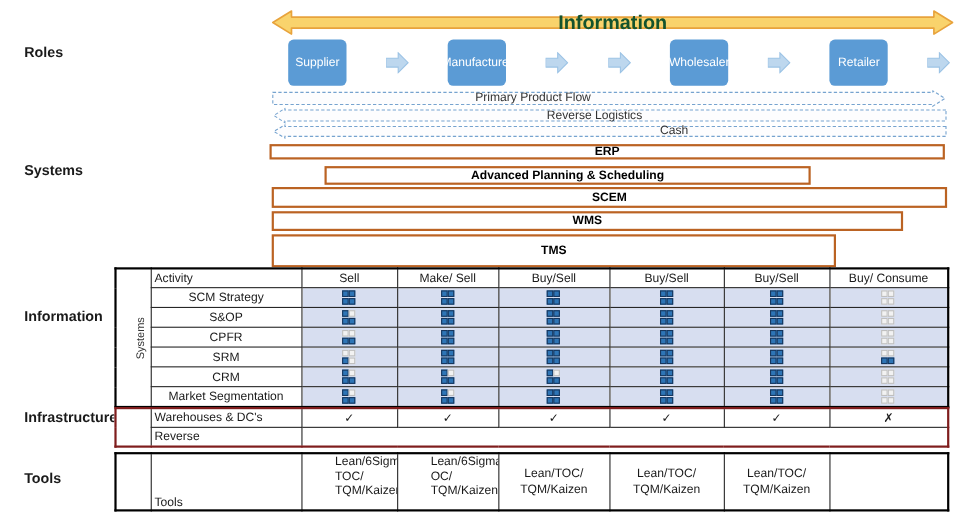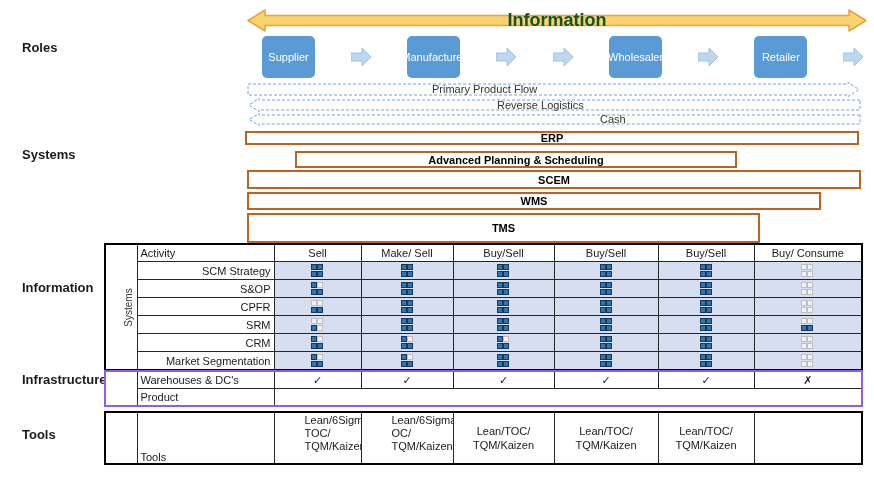--- a/index.html
+++ b/index.html
@@ -43,31 +43,31 @@
   .sysbar {
     position:absolute; background:#fff; border:2px solid #BB6323; box-sizing:border-box;
     display:flex; align-items:center; justify-content:center;
     font-weight:bold; font-size:11px; color:#000;
   }
 
   
   table { border-collapse:collapse; table-layout:fixed; position:absolute; background:#fff; }
   td { border:1px solid #262626; font-size:11px; padding:0 3px; overflow:hidden; }
   .tbl-proc  { left:104px; top:243px; width:757px; border:2px solid #000; }
-  .tbl-infra { left:104px; top:370px; width:757px; border:2px solid #8b5cf6; }
+  .tbl-infra { left:104px; top:370px; width:757px; border:2px solid #7f1d1d; }
   .tbl-tools { left:104px; top:411px; width:757px; border:2px solid #000; }
 
   .corner-cell { text-align:center; vertical-align:middle; }
   .rot {
     display:inline-block; transform:rotate(-90deg); white-space:nowrap;
     font-size:10px; color:#333;
   }
   .hdr-activity { text-align:left; height:16px; }
   .hdr-col { text-align:center; height:16px; }
-  .plabel { text-align:right; height:17px; background:#fff; white-space:nowrap;margin-top:32px; }
+  .plabel { text-align:center; height:17px; background:#fff; white-space:nowrap;margin-top:32px; }
   .rcell { background:#D7DEF0; height:17px; }
   .rating { display:grid; grid-template-columns:5px 5px; gap:1px; width:13px; margin:0 auto; }
   .sq { width:4px; height:4px; border:1px solid; box-sizing:content-box; }
   .sq.on  { background:#2E75B6; border-color:#17375E; }
   .sq.off { background:#F2F2F2; border-color:#BFBFBF; }
 
   .mark { text-align:center; height:16px; font-size:11px; }
   .ilabel { text-align:left; height:16px; white-space:nowrap; }
 
   .tools-label { vertical-align:bottom; text-align:left; height:50px; }
@@ -486,21 +486,21 @@
     <td rowspan="2"></td>
     <td class="ilabel">Warehouses &amp; DC's</td>
     <td class="mark">✓</td>
     <td class="mark">✓</td>
     <td class="mark">✓</td>
     <td class="mark">✓</td>
     <td class="mark">✓</td>
     <td class="mark">✗</td>
   </tr>
   <tr>
-    <td class="ilabel">Product</td>
+    <td class="ilabel">Reverse</td>
     <td colspan="6"></td>
   </tr>
 </tbody>
   </table>
 
 <table class="tbl-tools">
   <colgroup>
     <col style="width:32px">
       <col style="width:137px">
       <col style="width:87px">

